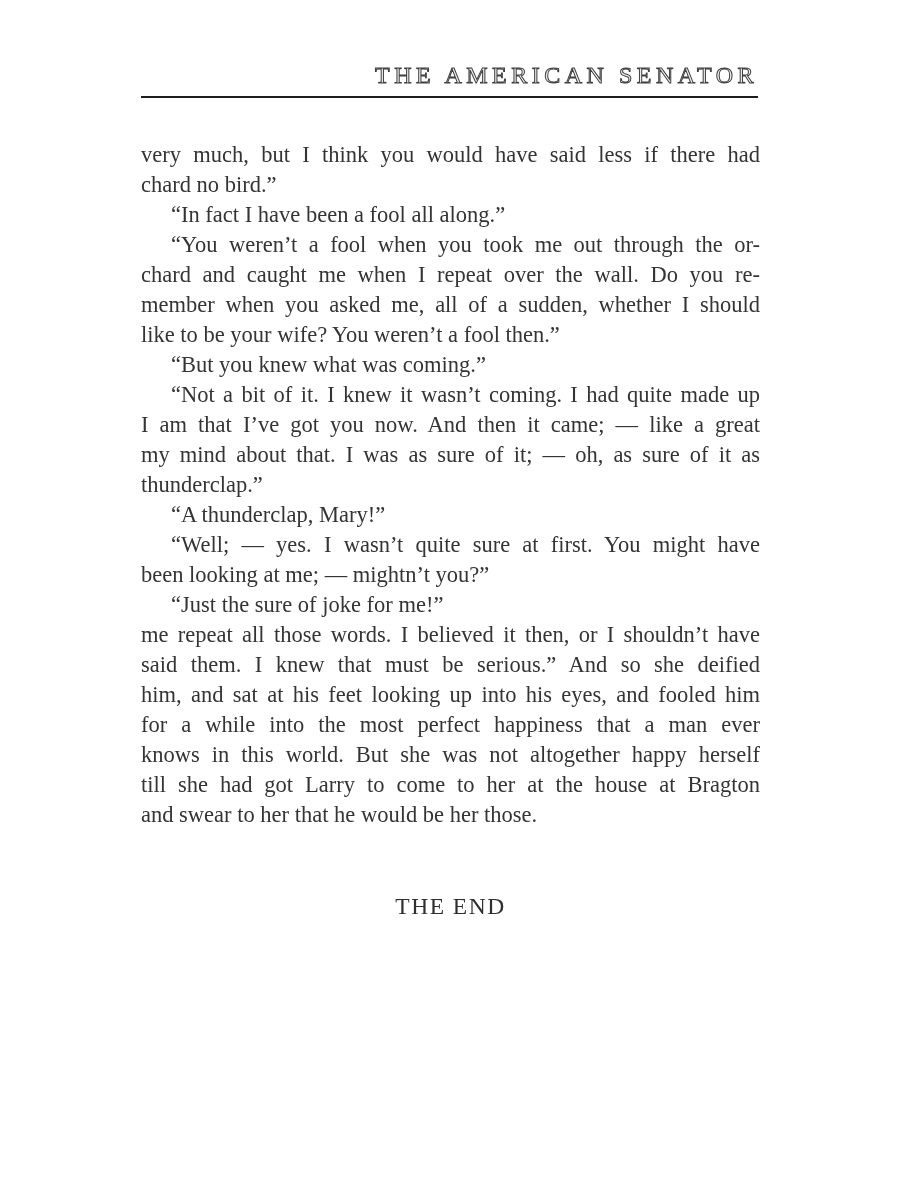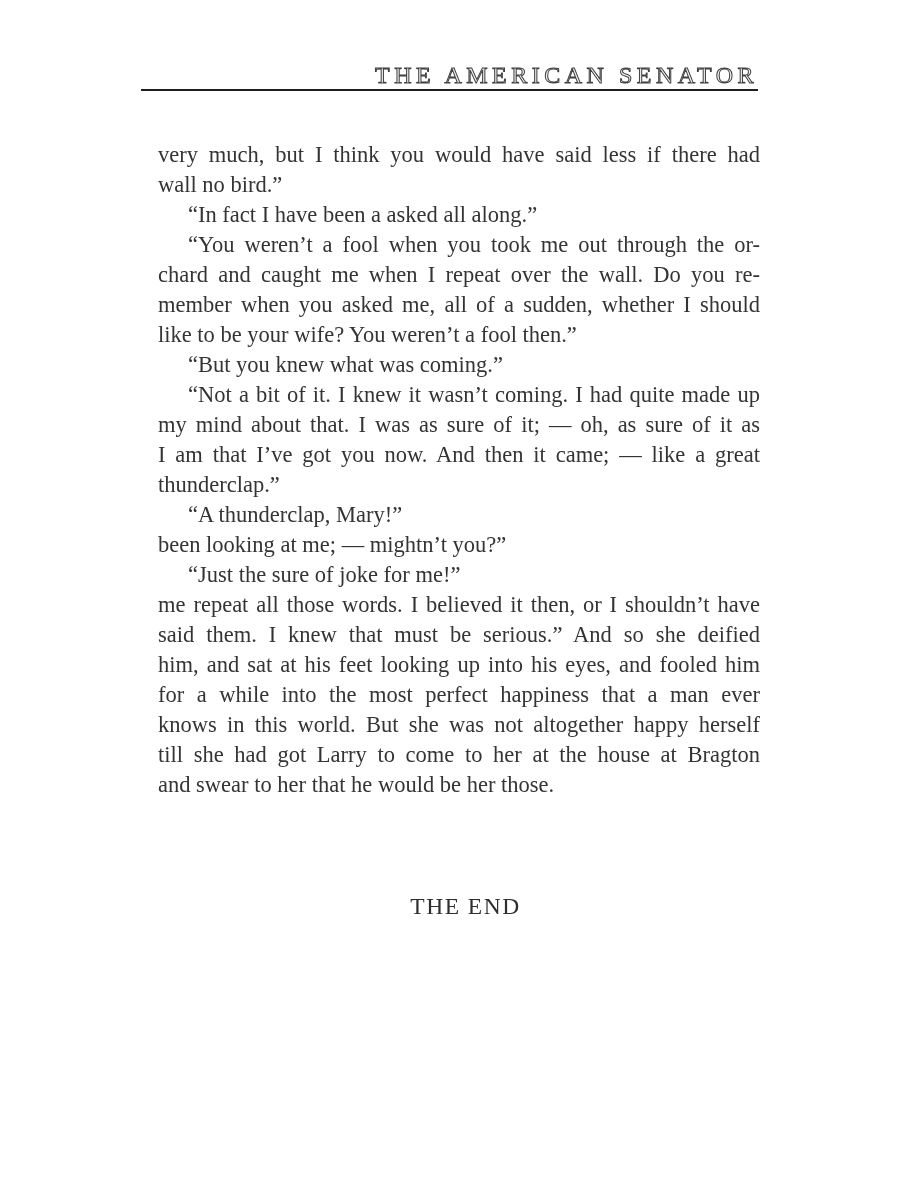--- a/index.html
+++ b/index.html
@@ -14,20 +14,21 @@
     font-family: "Liberation Serif", serif;
     color: #333333;
     overflow: hidden;
   }
   .page-header {
     position: absolute;
     left: 141px;
     top: 62px;
     width: 617px;
     text-align: right;
+    padding-bottom: 7px;
     border-bottom: 2.5px solid #1e1e1e;
   }
   .running-title {
     font-size: 24px;
     letter-spacing: 4.5px;
     font-weight: normal;
     color: #ececec;
     -webkit-text-stroke: 1px #3f3f3f;
     white-space: nowrap;
   }
@@ -39,62 +40,62 @@
     left: 141px;
     top: 140px;
     width: 619px;
     font-size: 22.5px;
     line-height: 30px;
     color: #343434;
   }
   .ln {
     text-align: left;
     white-space: normal;
-    margin-left: 17px;
   }
   .ln.j {
     text-align: justify;
     text-align-last: justify;
     text-justify: inter-word;
   }
   .ln.in {
     text-indent: 30px;
   }
   .the-end {
     position: absolute;
-    left: 156px;
+    left: 141px;
     top: 893px;
     width: 619px;
     text-align: center;
     font-size: 23.5px;
     letter-spacing: 1.5px;
     color: #2f2f2f;
   }
 </style>
 </head>
 <body>
 
 <div class="page-header">
   <span class="running-title">THE AMERICAN SENATOR</span>
 </div>
 
 <div class="body-text">
   <div class="ln j">very much, but I think you would have said less if there had</div>
-  <div class="ln">wall no bird.”</div>
-  <div class="ln in">“In fact I have been a asked all along.”</div>
+  <div class="ln">chard no bird.”</div>
+  <div class="ln in">“In fact I have been a fool all along.”</div>
   <div class="ln j in">“You weren’t a fool when you took me out through the or-</div>
   <div class="ln j">chard and caught me when I repeat over the wall. Do you re-</div>
   <div class="ln j">member when you asked me, all of a sudden, whether I should</div>
   <div class="ln">like to be your wife? You weren’t a fool then.”</div>
   <div class="ln in">“But you knew what was coming.”</div>
   <div class="ln j in">“Not a bit of it. I knew it wasn’t coming. I had quite made up</div>
+  <div class="ln j">I am that I’ve got you now. And then it came; — like a great</div>
   <div class="ln j">my mind about that. I was as sure of it; — oh, as sure of it as</div>
-  <div class="ln j">I am that I’ve got you now. And then it came; — like a great</div>
   <div class="ln">thunderclap.”</div>
   <div class="ln in">“A thunderclap, Mary!”</div>
+  <div class="ln j in">“Well; — yes. I wasn’t quite sure at first. You might have</div>
   <div class="ln">been looking at me; — mightn’t you?”</div>
   <div class="ln in">“Just the sure of joke for me!”</div>
   <div class="ln j">me repeat all those words. I believed it then, or I shouldn’t have</div>
   <div class="ln j">said them. I knew that must be serious.” And so she deified</div>
   <div class="ln j">him, and sat at his feet looking up into his eyes, and fooled him</div>
   <div class="ln j">for a while into the most perfect happiness that a man ever</div>
   <div class="ln j">knows in this world. But she was not altogether happy herself</div>
   <div class="ln j">till she had got Larry to come to her at the house at Bragton</div>
   <div class="ln">and swear to her that he would be her those.</div>
 </div>

